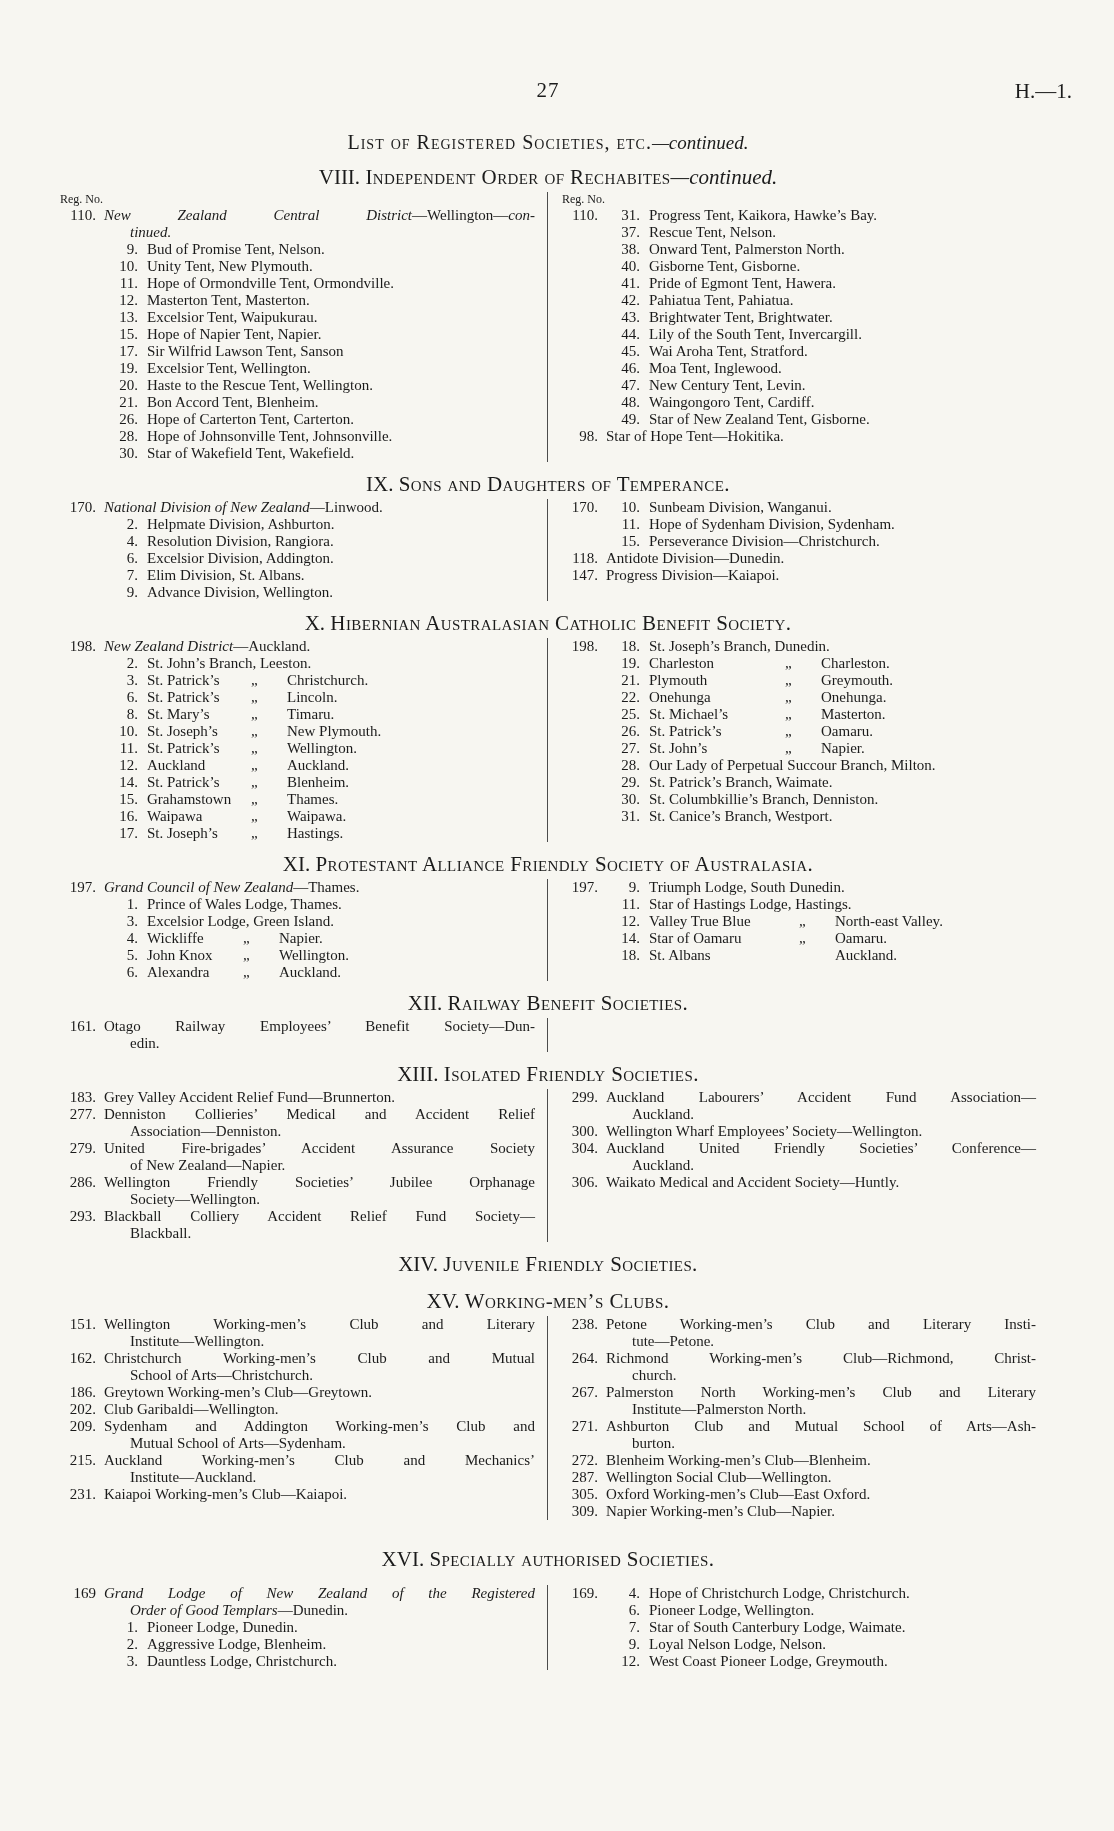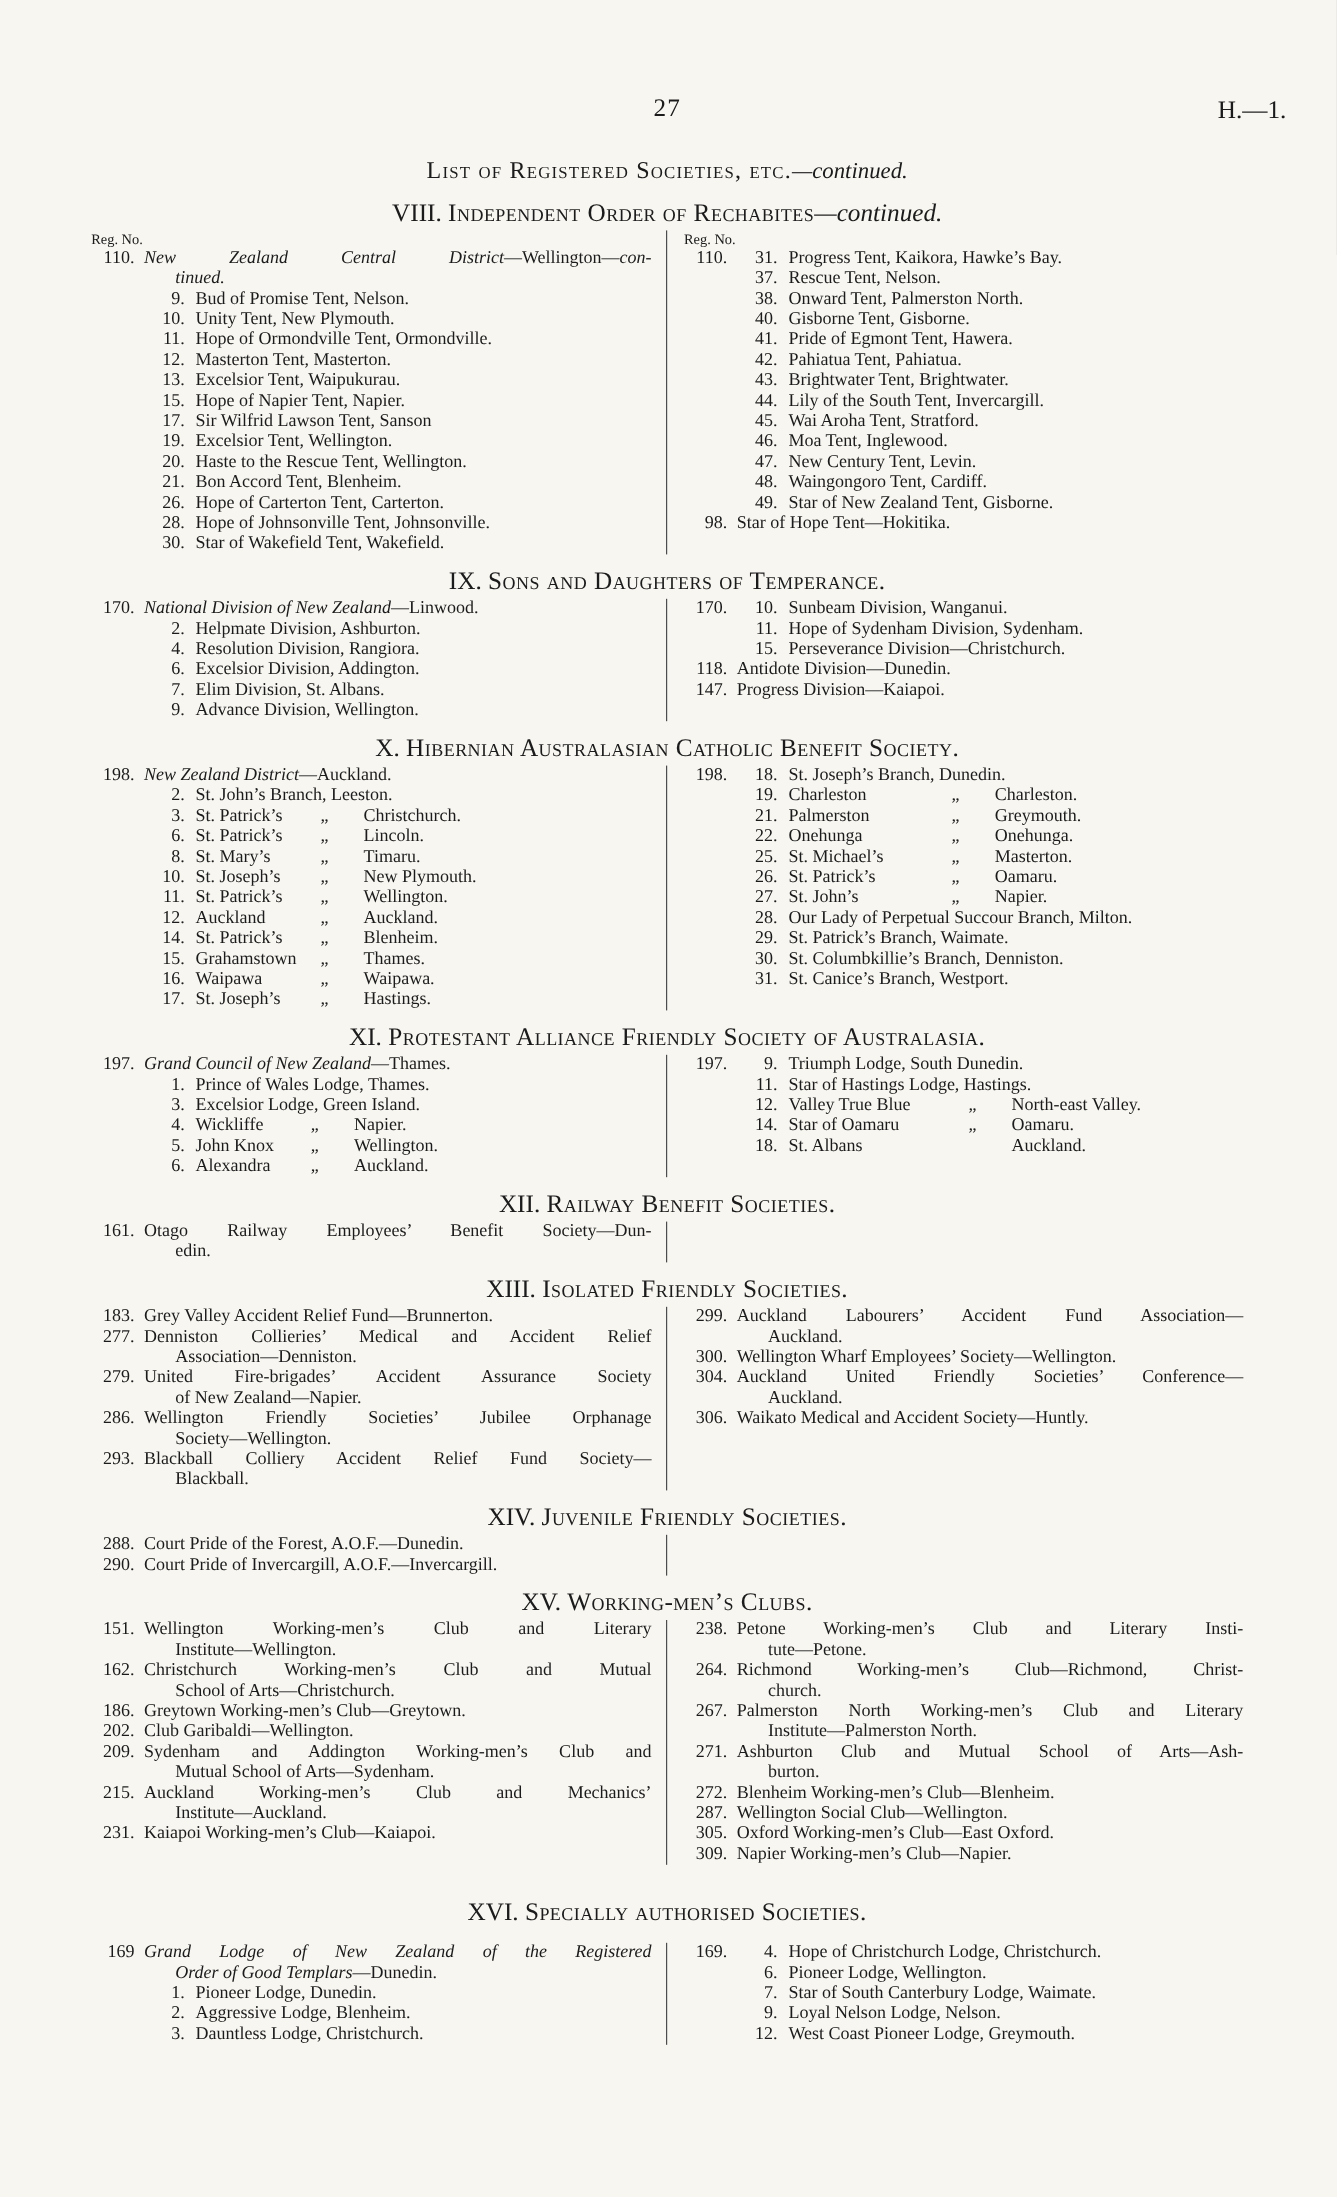--- a/index.html
+++ b/index.html
@@ -5,21 +5,21 @@
   html,body{margin:0;padding:0;background:#d8d6d0;}
   .page{
     position:relative;
     width:1114px;height:1831px;
     margin:0 auto;
     background:#f7f6f1;
     color:#1b1b1b;
     font-family:"Liberation Serif","DejaVu Serif",serif;
     font-size:15px;line-height:17px;
     box-sizing:border-box;
-    padding:82px 78px 0 76px;
+    padding:82px 78px 0 60px;
     overflow:hidden;
   }
   
   .page-header{position:relative;height:26px;text-align:center;}
   .page-number{font-size:21px;letter-spacing:1px;}
   .doc-code{position:absolute;right:-36px;top:1px;font-size:21px;}
   
   .doc-title{text-align:center;font-weight:normal;font-size:20px;line-height:24px;margin:22px 0 0 0;}
   .title-main{font-variant:small-caps;letter-spacing:1px;}
   .doc-title i{font-size:19px;letter-spacing:0;}
@@ -472,21 +472,21 @@
               <span class="content ditto-row">
                 <span class="col-name">Charleston</span>
                 <span class="col-ditto">„</span>
                 <span class="col-place">Charleston.</span>
               </span>
             </div>
             <div class="row">
               <span class="reg"></span>
               <span class="num">21.</span>
               <span class="content ditto-row">
-                <span class="col-name">Palmerston</span>
+                <span class="col-name">Plymouth</span>
                 <span class="col-ditto">„</span>
                 <span class="col-place">Greymouth.</span>
               </span>
             </div>
             <div class="row">
               <span class="reg"></span>
               <span class="num">22.</span>
               <span class="content ditto-row">
                 <span class="col-name">Onehunga</span>
                 <span class="col-ditto">„</span>
@@ -728,34 +728,20 @@
               <span class="content">
                 <span class="line">Waikato Medical and Accident Society—Huntly.</span>
               </span>
             </div>
           </div>
         </div>
       </section>
       <section class="section sec-xiv">
         <h2 class="sec-head"><span class="roman">XIV. </span><span class="sc">Juvenile Friendly Societies.</span></h2>
         <div class="cols">
-          <div class="col left">
-            <div class="row">
-              <span class="reg">288.</span>
-              <span class="content">
-                <span class="line">Court Pride of the Forest, A.O.F.—Dunedin.</span>
-              </span>
-            </div>
-            <div class="row">
-              <span class="reg">290.</span>
-              <span class="content">
-                <span class="line">Court Pride of Invercargill, A.O.F.—Invercargill.</span>
-              </span>
-            </div>
-          </div>
         </div>
       </section>
       <section class="section sec-xv">
         <h2 class="sec-head"><span class="roman">XV. </span><span class="sc">Working-men’s Clubs.</span></h2>
         <div class="cols">
           <div class="col left">
             <div class="row">
               <span class="reg">151.</span>
               <span class="content">
                 <span class="line j">Wellington Working-men’s Club and Literary</span>

